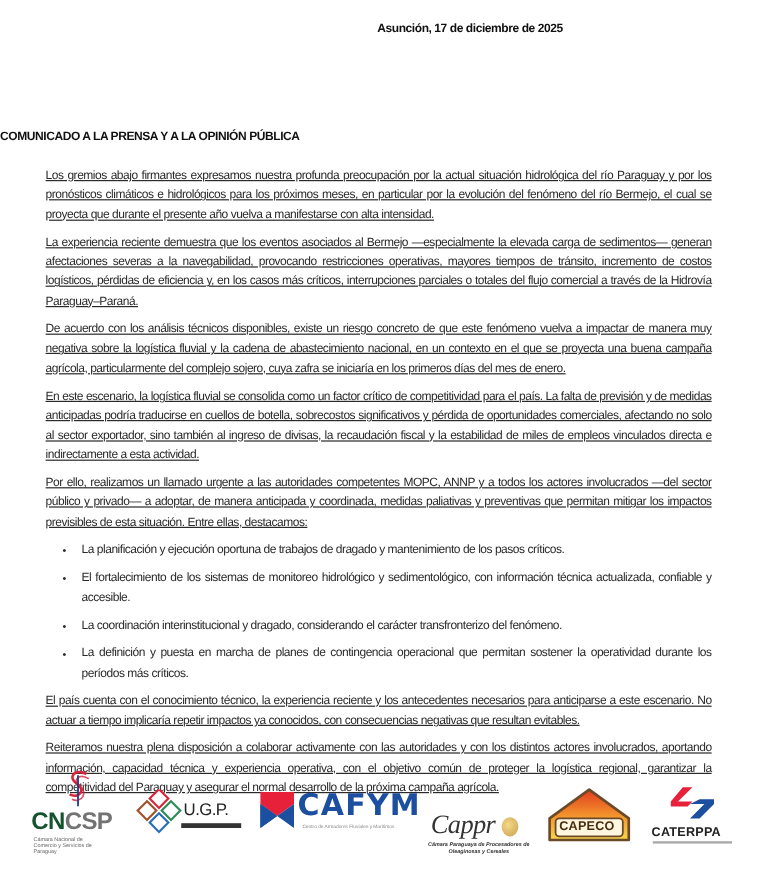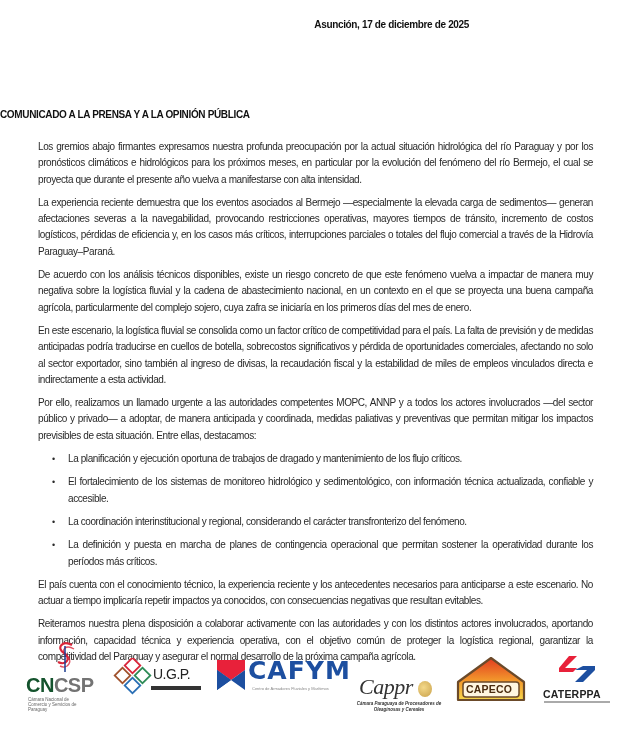--- a/index.html
+++ b/index.html
@@ -7,21 +7,21 @@
          font-family:"Liberation Sans", sans-serif; color:#222222; }
   .page { position:absolute; left:0; top:0; width:509px; height:734px; }
   .date { position:absolute; right:40px; top:19px; font-size:10px; font-weight:bold;
           letter-spacing:-0.35px; color:#111; }
   .title { position:absolute; left:0; width:632px; top:61px; 
            font-size:10px; font-weight:bold; letter-spacing:-0.35px; color:#111;margin-top:48px; }
   .subtitle { position:absolute; left:20px; width:592px; top:101px; text-align:center;
               font-size:10px; font-weight:bold; letter-spacing:-0.55px; color:#111; white-space:nowrap; }
   .body { position:absolute; left:38px; top:139px; width:555px; font-size:10px;
           line-height:16.3px; letter-spacing:-0.4px; color:#2a2a2a; }
-  .body p { margin:0 0 7px 0; text-align:justify; }
+  .body p { margin:0 0 7px 0; text-align:justify;text-decoration:underline; }
   .body ul { margin:0 0 7px 0; padding-left:30px; list-style:none; }
   .body li { position:relative; margin:0 0 7px 0; text-align:justify; }
   .body li .bullet { position:absolute; left:-16px; top:0; font-size:9px; }
   .logos { position:absolute; left:0; top:638px; width:632px; height:90px; }
   .logo { position:absolute; }
   
   .cncsp { left:26px; top:2px; width:80px; height:80px; }
   .cncsp .name { position:absolute; left:0; top:34px; font-size:20px; font-weight:bold; letter-spacing:-0.5px; }
   .cncsp .name .r { color:#14532d; }
   .cncsp .name .b { color:#737373; }
@@ -60,29 +60,29 @@
 
   <div class="body">
     <p>Los gremios abajo firmantes expresamos nuestra profunda preocupación por la actual situación hidrológica del río Paraguay y por los pronósticos climáticos e hidrológicos para los próximos meses, en particular por la evolución del fenómeno del río Bermejo, el cual se proyecta que durante el presente año vuelva a manifestarse con alta intensidad.</p>
     <p>La experiencia reciente demuestra que los eventos asociados al Bermejo —especialmente la elevada carga de sedimentos— generan afectaciones severas a la navegabilidad, provocando restricciones operativas, mayores tiempos de tránsito, incremento de costos logísticos, pérdidas de eficiencia y, en los casos más críticos, interrupciones parciales o totales del flujo comercial a través de la Hidrovía Paraguay–Paraná.</p>
     <p>De acuerdo con los análisis técnicos disponibles, existe un riesgo concreto de que este fenómeno vuelva a impactar de manera muy negativa sobre la logística fluvial y la cadena de abastecimiento nacional, en un contexto en el que se proyecta una buena campaña agrícola, particularmente del complejo sojero, cuya zafra se iniciaría en los primeros días del mes de enero.</p>
     <p>En este escenario, la logística fluvial se consolida como un factor crítico de competitividad para el país. La falta de previsión y de medidas anticipadas podría traducirse en cuellos de botella, sobrecostos significativos y pérdida de oportunidades comerciales, afectando no solo al sector exportador, sino también al ingreso de divisas, la recaudación fiscal y la estabilidad de miles de empleos vinculados directa e indirectamente a esta actividad.</p>
     <p>Por ello, realizamos un llamado urgente a las autoridades competentes MOPC, ANNP y a todos los actores involucrados —del sector público y privado— a adoptar, de manera anticipada y coordinada, medidas paliativas y preventivas que permitan mitigar los impactos previsibles de esta situación. Entre ellas, destacamos:</p>
     <ul>
       <li>
         <span class="bullet">•</span>
-        <span>La planificación y ejecución oportuna de trabajos de dragado y mantenimiento de los flujo críticos.</span>
+        <span>La planificación y ejecución oportuna de trabajos de dragado y mantenimiento de los pasos críticos.</span>
       </li>
       <li>
         <span class="bullet">•</span>
         <span>El fortalecimiento de los sistemas de monitoreo hidrológico y sedimentológico, con información técnica actualizada, confiable y accesible.</span>
       </li>
       <li>
         <span class="bullet">•</span>
-        <span>La coordinación interinstitucional y regional, considerando el carácter transfronterizo del fenómeno.</span>
+        <span>La coordinación interinstitucional y dragado, considerando el carácter transfronterizo del fenómeno.</span>
       </li>
       <li>
         <span class="bullet">•</span>
         <span>La definición y puesta en marcha de planes de contingencia operacional que permitan sostener la operatividad durante los períodos más críticos.</span>
       </li>
     </ul>
     <p>El país cuenta con el conocimiento técnico, la experiencia reciente y los antecedentes necesarios para anticiparse a este escenario. No actuar a tiempo implicaría repetir impactos ya conocidos, con consecuencias negativas que resultan evitables.</p>
     <p>Reiteramos nuestra plena disposición a colaborar activamente con las autoridades y con los distintos actores involucrados, aportando información, capacidad técnica y experiencia operativa, con el objetivo común de proteger la logística regional, garantizar la competitividad del Paraguay y asegurar el normal desarrollo de la próxima campaña agrícola.</p>
   </div>
 

